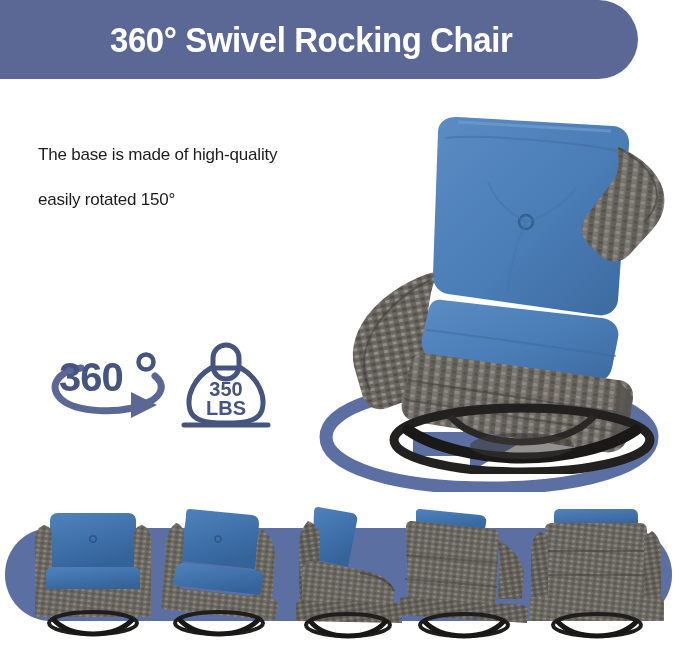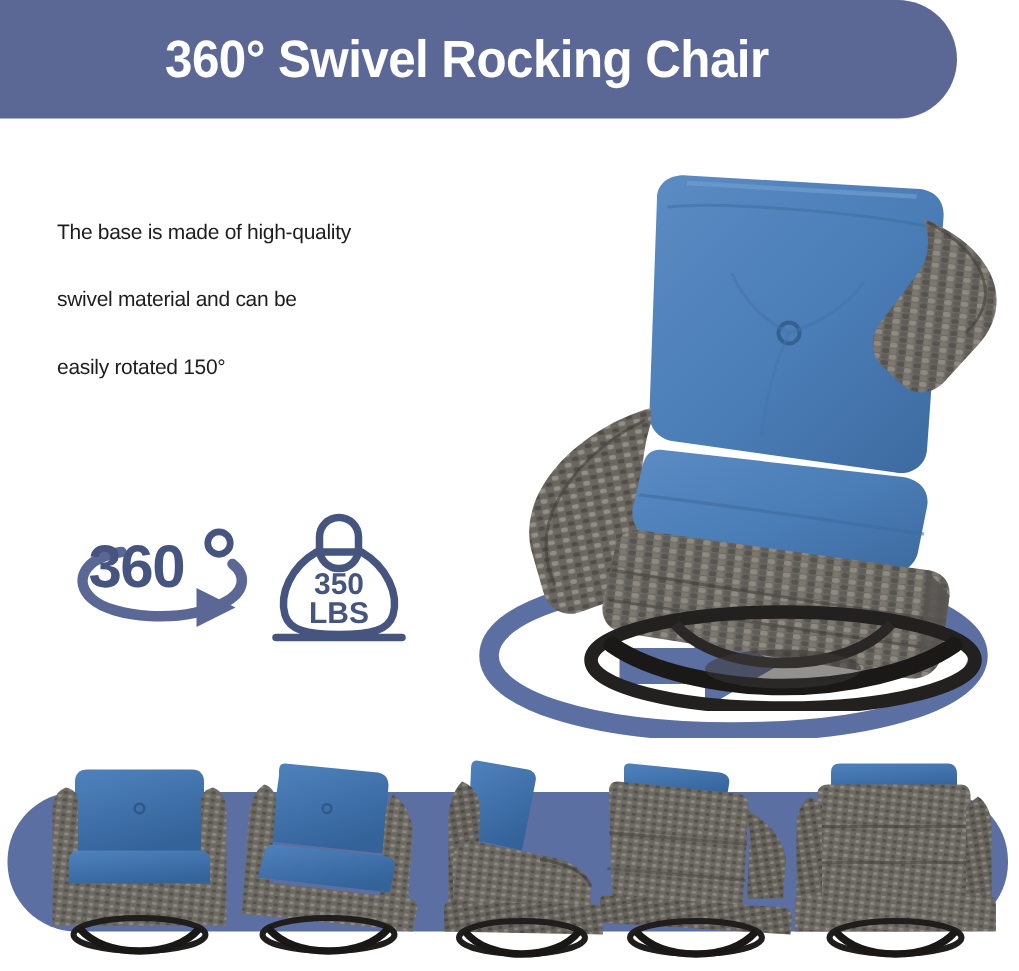--- a/index.html
+++ b/index.html
@@ -10,21 +10,21 @@
   #header-banner{position:absolute;left:-40px;top:0;width:678px;height:79px;
       background:#5b6896;border-radius:0 42px 42px 0;}
   #header-title{position:absolute;left:110px;top:0;width:560px;height:79px;
       display:flex;align-items:center;color:#ffffff;
       font-size:35px;font-weight:bold;letter-spacing:-0.4px;
       font-family:"Liberation Sans",sans-serif;white-space:nowrap;
       transform:scaleX(0.94);transform-origin:left center;}
 
   
   #description{position:absolute;left:38px;top:132px;width:390px;
-      font-size:14px;color:#1d1d1d;line-height:45px;letter-spacing:-0.2px;}
+      font-size:17px;color:#1d1d1d;line-height:45px;letter-spacing:-0.2px;}
   #description div{white-space:nowrap;}
 
   
   .feature{position:absolute;}
   #feature-360{left:45px;top:344px;width:125px;height:82px;text-align:center;}
   #feature-weight{left:180px;top:338px;width:92px;height:92px;}
 
   
   #hero-chair{position:absolute;left:330px;top:104px;width:345px;height:370px;}
 
@@ -37,21 +37,20 @@
   #bottom-chairs{position:absolute;left:0;top:495px;width:679px;height:152px;}
 </style>
 </head>
 <body>
 
 <div id="header-banner"></div>
 <div id="header-title">360° Swivel Rocking Chair</div>
 
 <div id="description">
   <div>The base is made of high-quality</div>
-  <div>swivel material and can be</div>
   <div>easily rotated 150°</div>
 </div>
 
 <div class="feature" id="feature-360">
   <svg width="125" height="82" viewBox="0 0 125 82">
 
     <path d="M36 24 C10 28 4 44 16 55 C30 68 76 72 104 58 C118 51 120 40 110 32" fill="none" stroke="#5b6896" stroke-width="7" stroke-linecap="round"></path>
     <path d="M86 48 L112 61 L86 74 Z" fill="#5b6896"></path>
 
     <text x="14" y="47" font-family="Liberation Sans, sans-serif" font-size="40" font-weight="bold" fill="#46557f" letter-spacing="-1">360</text>

